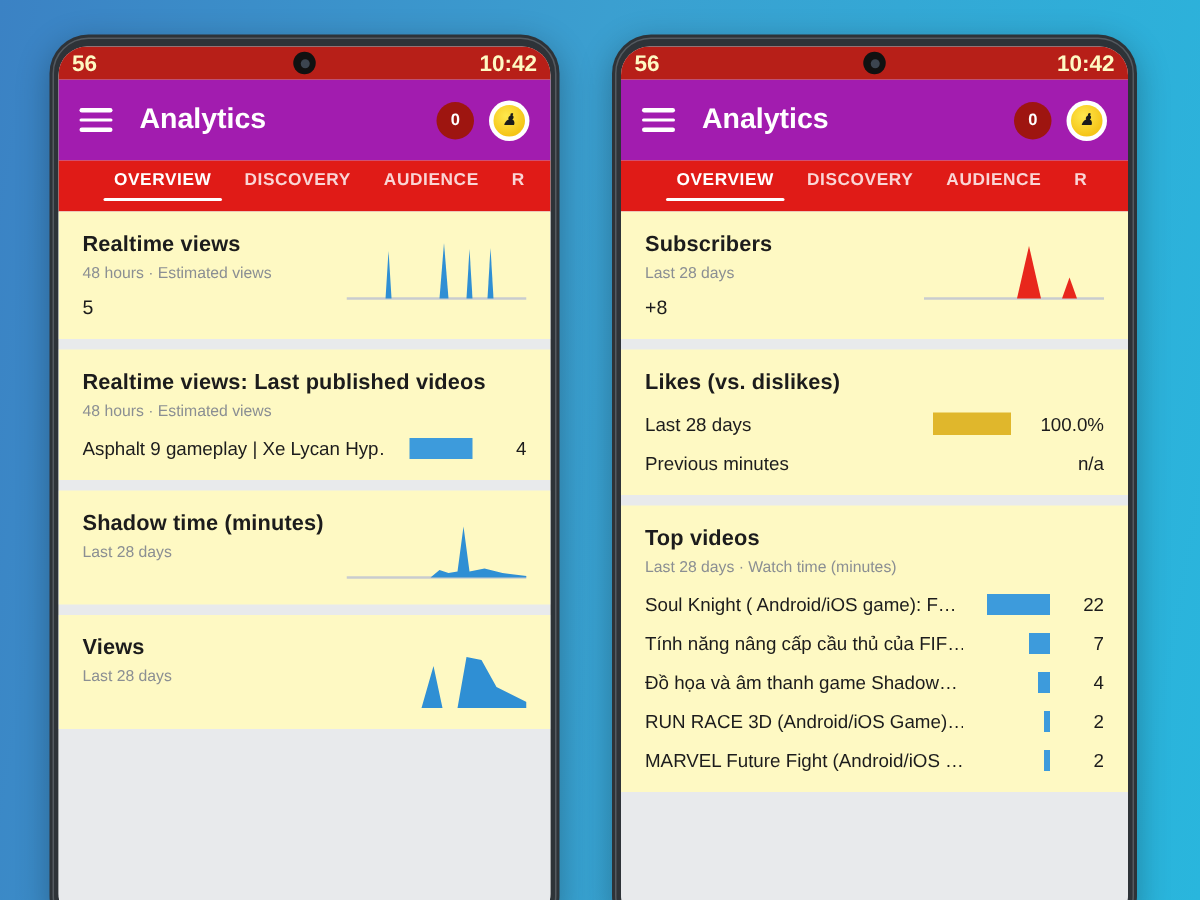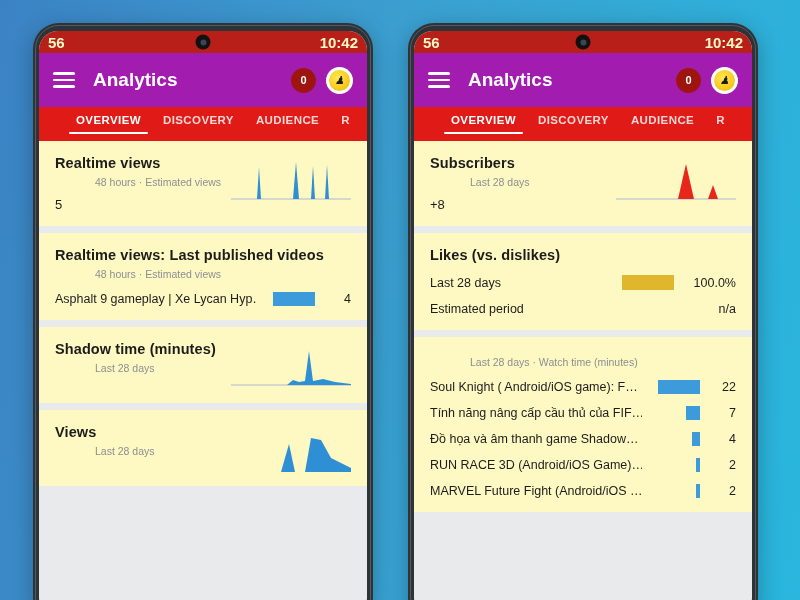--- a/index.html
+++ b/index.html
@@ -161,21 +161,20 @@
   .card-title {
     font-size: 14.5px;
     font-weight: bold;
     color: #1c1c1c;
     letter-spacing: .1px;
   }
   .card-sub {
     font-size: 10.5px;
     color: #8b8f93;
     margin-top: 5px;
-    margin-left: 40px;
   }
   .card-value {
     font-size: 13px;
     color: #1c1c1c;
     margin-top: 9px;
   }
   .card-head-row {
     display: flex;
     align-items: flex-start;
     justify-content: space-between;
@@ -366,27 +365,28 @@
       <div class="card">
         <div class="card-title">Likes (vs. dislikes)</div>
         <div class="row">
           <span class="row-label">Last 28 days</span>
           <span class="row-bar-wrap">
             <span class="row-bar gold" style="width:52px"></span>
           </span>
           <span class="row-val wide">100.0%</span>
         </div>
         <div class="row">
-          <span class="row-label">Estimated period</span>
+          <span class="row-label">Previous minutes</span>
           <span class="row-bar-wrap"></span>
           <span class="row-val wide">n/a</span>
         </div>
       </div>
 
       <div class="card">
+        <div class="card-title">Top videos</div>
         <div class="card-sub">Last 28 days · Watch time (minutes)</div>
 
         <div class="row">
           <span class="row-label">Soul Knight ( Android/iOS game): F…</span>
           <span class="row-bar-wrap">
             <span class="row-bar" style="width:42px"></span>
           </span>
           <span class="row-val">22</span>
         </div>
         <div class="row">

